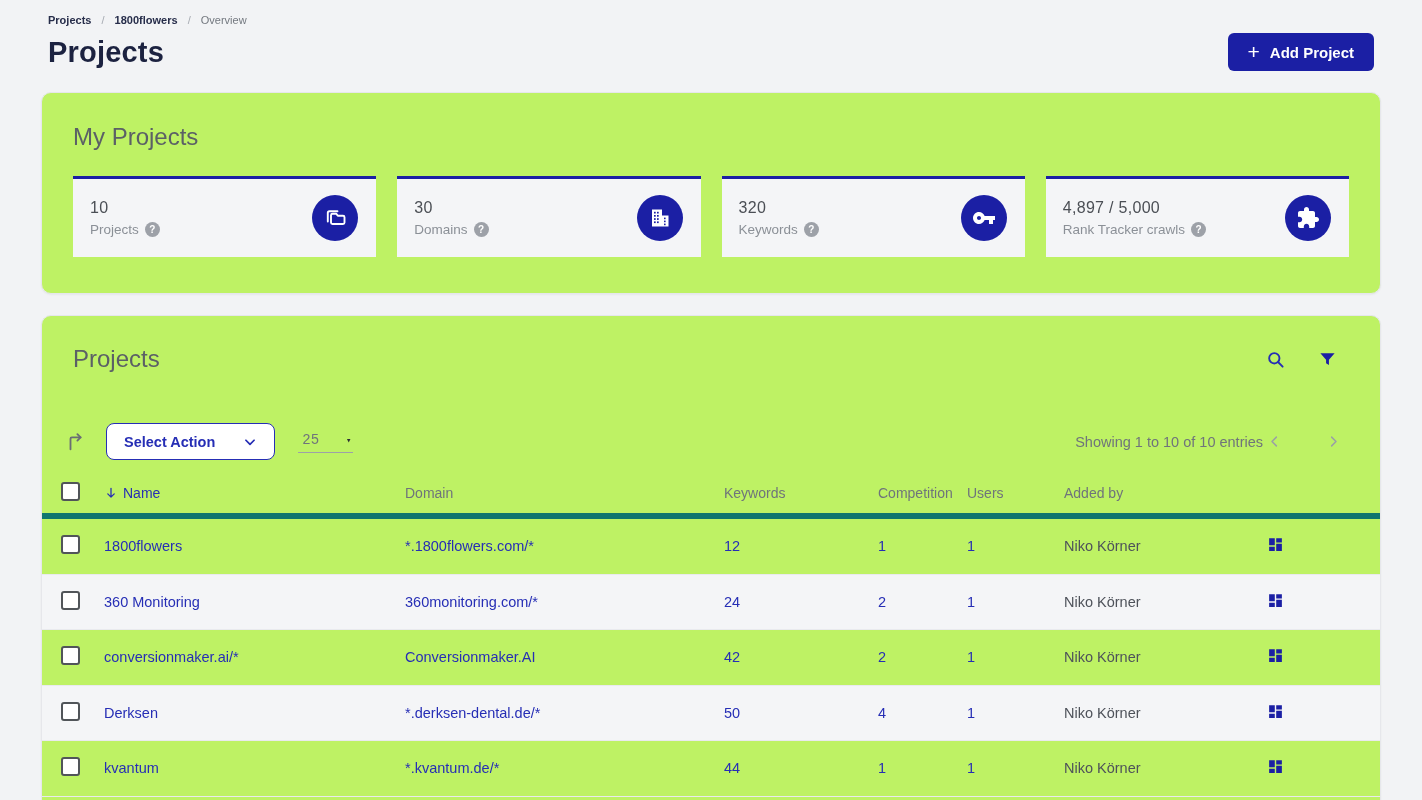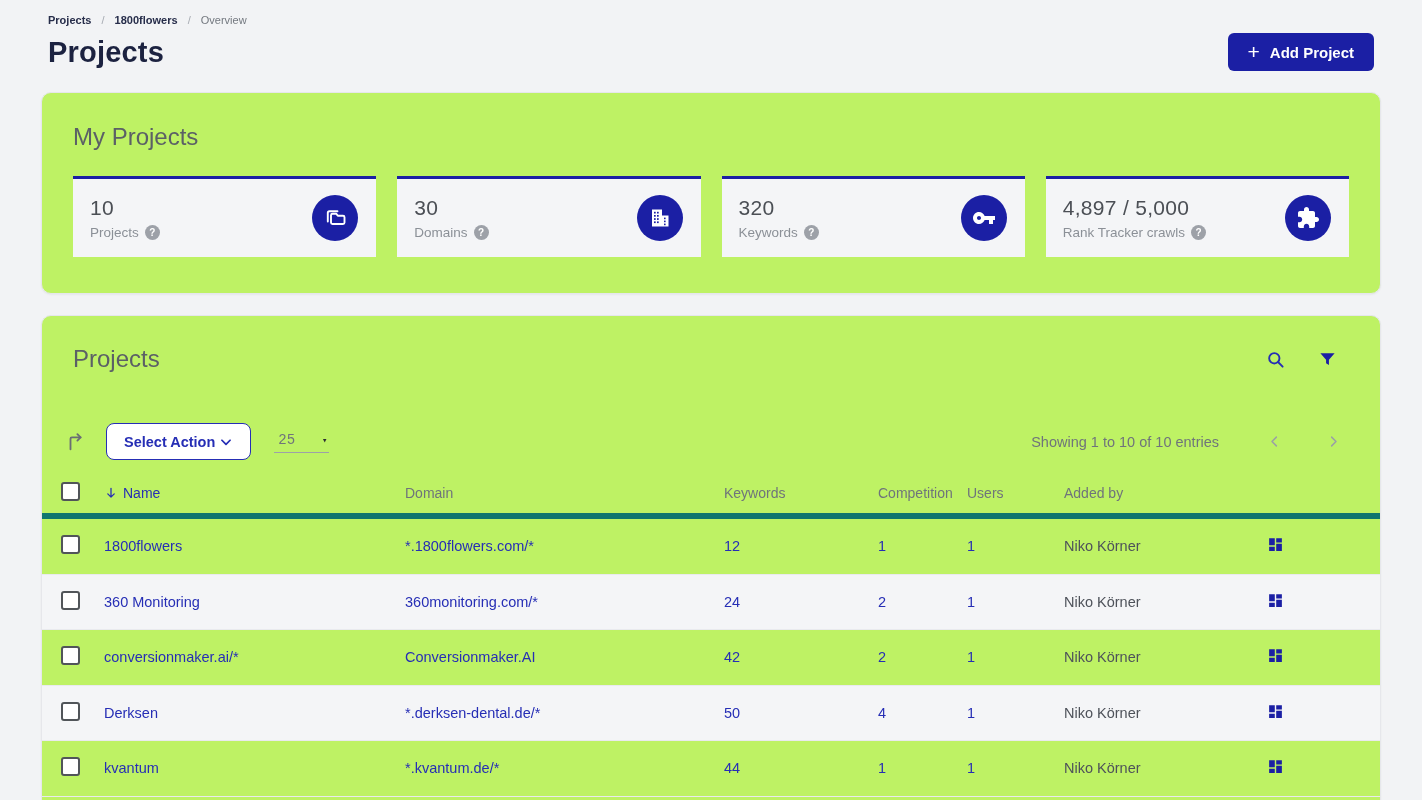--- a/index.html
+++ b/index.html
@@ -36,21 +36,21 @@
   .card h2 { font-size:24px; font-weight:400; color:#5b6066; }
 
   
   .card-stats { padding:30px 31px 36px 31px; }
   .stats { display:grid; grid-template-columns:repeat(4,1fr); gap:21px; margin-top:25px; }
   .tile {
     background:#f4f5f7; border-top:3px solid #1b1fa4;
     height:81px; padding:12px 18px 12px 17px;
     display:flex; justify-content:space-between; align-items:center;
   }
-  .tile-value { font-size:21px; color:#4b4f55; letter-spacing:.3px; }
+  .tile-value { font-size:16px; color:#4b4f55; letter-spacing:.3px; }
   .tile-label { font-size:13.5px; color:#8b9097; margin-top:5px; display:flex; align-items:center; gap:6px; }
   .help {
     display:inline-flex; align-items:center; justify-content:center;
     width:15px; height:15px; border-radius:50%;
     background:#9da1a8; color:#fff; font-size:10px; font-weight:700; cursor:pointer;
   }
   .tile-icon {
     width:46px; height:46px; border-radius:50%; background:#1b1fa4;
     display:flex; align-items:center; justify-content:center; flex:none;
   }
@@ -60,33 +60,33 @@
   .card-projects { margin-top:21px; padding-top:29px; overflow:hidden; min-height:500px; }
   .panel-head { display:flex; justify-content:space-between; align-items:center; padding:0 43px 0 31px; }
   .panel-icons { display:flex; gap:33px; }
   .panel-icons span { cursor:pointer; display:inline-flex; }
   .panel-icons svg { width:19px; height:19px; }
 
   .toolbar { display:flex; justify-content:space-between; align-items:center; margin-top:50px; padding:0 35px 0 23px; }
   .toolbar-left { display:flex; align-items:center; }
   .export-icon { display:inline-flex; cursor:pointer; margin-right:19px; }
   .select-action {
-    display:inline-flex; align-items:center; gap:4px;
+    display:inline-flex; align-items:center; gap:28px;
     background:#fff; border:1px solid #262eb5; border-radius:8px;
     color:#262eb5; font-size:14.5px; font-weight:600; font-family:"Liberation Sans",sans-serif;
     height:37px; padding:0 17px; cursor:pointer;
   }
   .page-size {
     margin-left:23px; width:55px; display:inline-flex; justify-content:space-between; align-items:center;
     border-bottom:1px solid #9da1a8; padding:2px 2px 4px 4px; cursor:pointer;
     font-size:14px; color:#6f747b;font-family:Liberation Mono, monospace;
   }
   .page-size .caret { font-size:9px; color:#2b2e33; }
   .toolbar-right { display:flex; align-items:center; }
-  .showing { font-size:14.5px; color:#6f747b; margin-right:44px; }
+  .showing { font-size:14.5px; color:#6f747b; }
   .pager { display:inline-flex; cursor:pointer; padding:4px; }
   .pager + .pager { margin-left:36px; }
 
   
   .tgrid { display:grid; grid-template-columns:43px 301px 319px 154px 89px 97px 199px 1fr; align-items:center; }
   .thead { height:46px; margin-top:13px; padding-left:19px; border-bottom:6px solid #0f766e; }
   .th { font-size:14px; color:#6f747b; }
   .th.sortable { cursor:pointer; }
   .th-name { color:#262eb5; display:flex; align-items:center; gap:5px; font-weight:400; }
   .checkbox {

